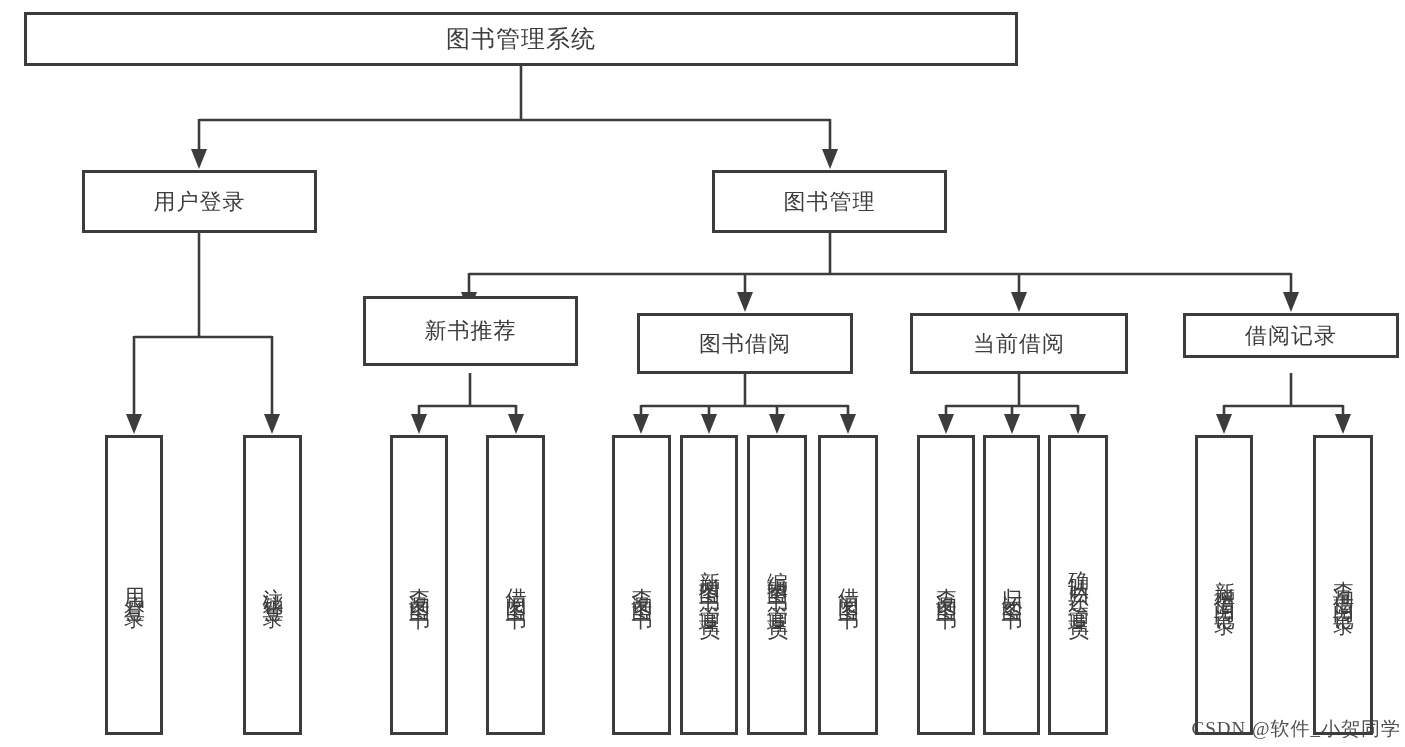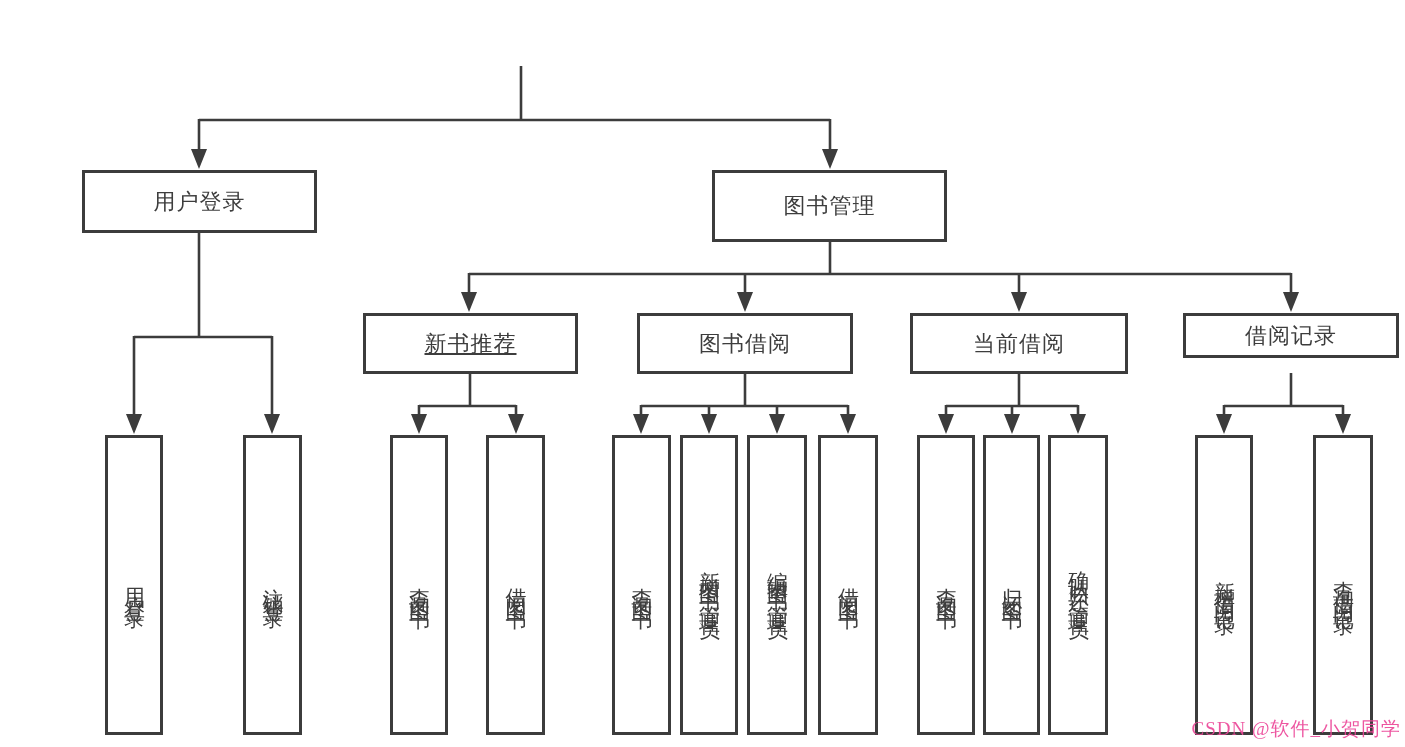--- a/index.html
+++ b/index.html
@@ -40,21 +40,21 @@
     text-orientation:mixed;
     font-size:21px;
     letter-spacing:7px;
     line-height:1;
   }
   .watermark{
     position:absolute;
     right:4px;
     bottom:5px;
     font-size:19px;
-    color:#ec4899;
+    color:#404040;
     opacity:.92;
     letter-spacing:1px;
     z-index:5;
     font-family:"Liberation Serif","DejaVu Serif",serif;
     white-space:nowrap;
   }
 </style>
 </head>
 <body>
 
@@ -129,25 +129,26 @@
     <g>
       <line x1="1291" y1="373" x2="1291" y2="407"></line>
       <line x1="1224" y1="406" x2="1343" y2="406"></line>
       <line x1="1224" y1="405" x2="1224" y2="416"></line>
       <polygon points="1216,414 1232,414 1224,434"></polygon>
       <line x1="1343" y1="405" x2="1343" y2="416"></line>
       <polygon points="1335,414 1351,414 1343,434"></polygon>
     </g>
   </svg>
 
+  <div class="box root-box" style="left:24px;top:12px;width:994px;height:54px;">图书管理系统</div>
 
   <div class="box h-box" style="left:82px;top:170px;width:235px;height:63px;">用户登录</div>
-  <div class="box h-box" style="left:712px;top:170px;width:235px;height:72px;">图书管理</div>
+  <div class="box h-box" style="left:712px;top:170px;width:235px;height:63px;">图书管理</div>
 
-  <div class="box h-box" style="left:363px;top:313px;width:215px;height:61px;text-decoration:underline;">新书推荐</div>
+  <div class="box h-box" style="left:363px;top:296px;width:215px;height:70px;">新书推荐</div>
   <div class="box h-box" style="left:910px;top:313px;width:218px;height:61px;">当前借阅</div>
   <div class="box h-box" style="left:637px;top:313px;width:216px;height:61px;">图书借阅</div>
   <div class="box h-box" style="left:1183px;top:313px;width:216px;height:45px;">借阅记录</div>
 
   <div class="box v-box" style="left:105px;top:435px;width:58px;height:300px;">用户登录</div>
   <div class="box v-box" style="left:243px;top:435px;width:59px;height:300px;">注销登录</div>
 
   <div class="box v-box" style="left:390px;top:435px;width:58px;height:300px;">查询图书</div>
   <div class="box v-box" style="left:486px;top:435px;width:59px;height:300px;">借阅图书</div>
 

